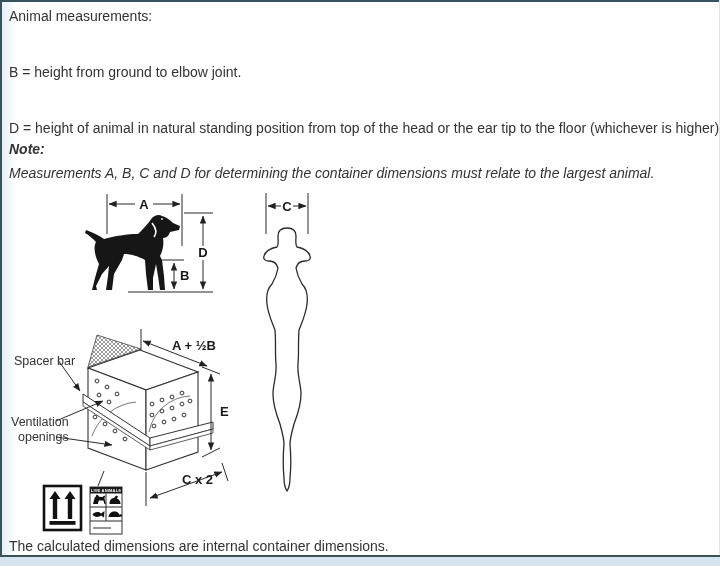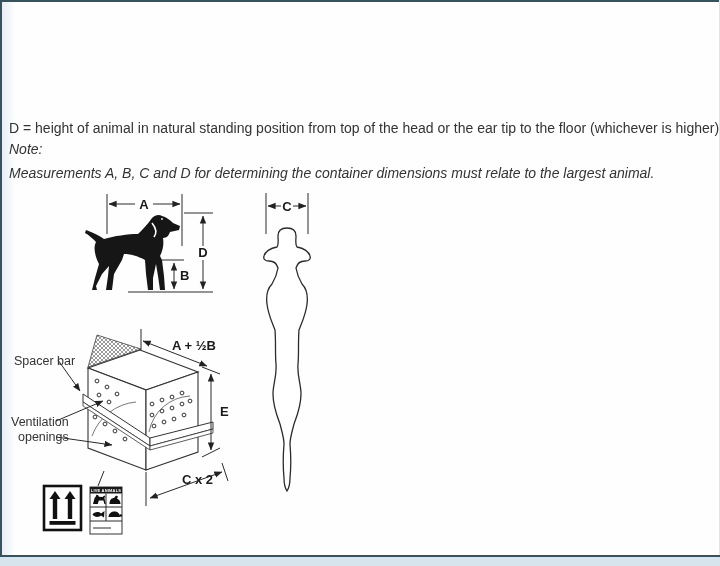--- a/index.html
+++ b/index.html
@@ -8,39 +8,41 @@
     font-family:"Liberation Sans",sans-serif;color:#333;overflow:hidden;
   }
   .border-top{position:absolute;left:0;top:0;width:720px;height:2px;background:#35525e;}
   .border-left{position:absolute;left:0;top:0;width:2px;height:558px;background:#35525e;}
   .border-bottom{position:absolute;left:0;top:555px;width:720px;height:2px;background:#35525e;}
   .border-right{position:absolute;left:719px;top:0;width:1px;height:558px;background:#d9e6ee;}
   .strip-bottom{position:absolute;left:0;top:557px;width:720px;height:9px;background:#d7e4ee;}
   .edge-fade{position:absolute;left:2px;top:2px;width:14px;height:553px;
     background:linear-gradient(to right,#e7eff5,rgba(255,255,255,0));pointer-events:none;}
   .tl{position:absolute;left:9px;font-size:14px;line-height:16px;white-space:nowrap;color:#333;}
-  .note-label{font-weight:normal;font-style:italic;}
+  .note-label{font-weight:bold;font-style:italic;}
   .note-text{font-style:italic;}
   .diagram{position:absolute;left:0;top:190px;}
   .dim{font-family:"Liberation Sans",sans-serif;font-size:13px;font-weight:bold;fill:#1a1a1a;}
   .lbl{font-family:"Liberation Sans",sans-serif;font-size:12.5px;fill:#333;}
   .tiny{font-family:"Liberation Sans",sans-serif;font-size:4px;font-weight:bold;fill:#fff;letter-spacing:.2px;}
   svg line, svg polyline{stroke:#2b2b2b;stroke-width:1;}
   svg .thin{stroke:#555;stroke-width:.8;}
 </style>
 </head>
 <body>
 
 <div class="page">
   <div class="border-top"></div>
   <div class="border-left"></div>
   <div class="border-right"></div>
   <div class="edge-fade"></div>
 
   <div class="tl" style="top:8px"></div>
+  <div class="tl" style="top:8px">Animal measurements:</div>
+  <div class="tl" style="top:64px">B = height from ground to elbow joint.</div>
   <div class="tl" style="top:120px">D = height of animal in natural standing position from top of the head or the ear tip to the floor (whichever is higher).</div>
   <div class="tl note-label" style="top:141px">Note:</div>
   <div class="tl note-text" style="top:165px">Measurements A, B, C and D for determining the container dimensions must relate to the largest animal.</div>
 
   <svg class="diagram" width="400" height="352" viewBox="0 0 400 352">
     <defs>
       <marker id="ah" viewBox="0 0 10 10" refX="9.5" refY="5" markerWidth="8" markerHeight="8" orient="auto-start-reverse">
         <path d="M0,1 L10,5 L0,9 Z" fill="#222"></path>
       </marker>
       <pattern id="mesh" width="4" height="4" patternUnits="userSpaceOnUse">
@@ -191,16 +193,17 @@
         C119.5,309.5 120.5,311.5 120.5,314 Z"></path>
       <path fill="#111" d="
         M92.5,324.5 C94,322 98.5,321 101,323.5 L104.5,321 L104,327.5 L101,325.5
         C98.5,328 94,327 92.5,324.5 Z"></path>
       <path fill="#111" d="
         M108.5,327 C108.5,323.5 111.5,321.5 114.5,321.5 C117.5,321.5 120,323.5 120,327 Z"></path>
       <circle cx="120.8" cy="325.5" r="1.2" fill="#111"></circle>
     </g>
   </svg>
 
+  <div class="tl" style="top:538px">The calculated dimensions are internal container dimensions.</div>
 
   <div class="border-bottom"></div>
   <div class="strip-bottom"></div>
 </div>
 
 </body></html>

